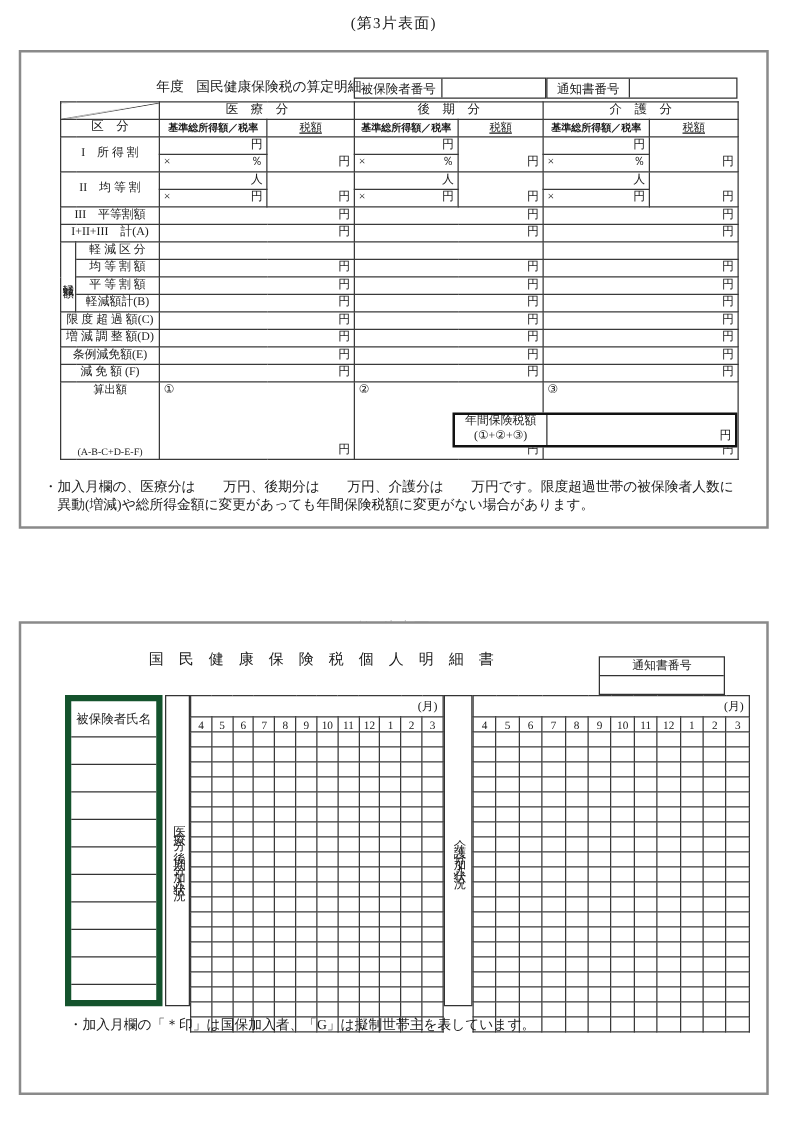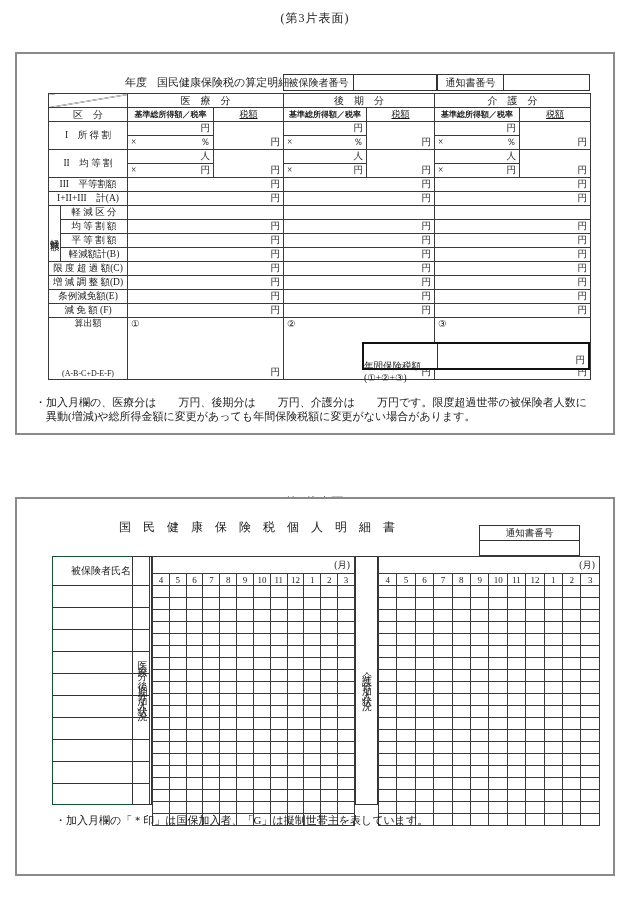--- a/index.html
+++ b/index.html
@@ -1,73 +1,73 @@
 <!DOCTYPE html>
 <html><head>
 <meta charset="utf-8">
 <style>
   html,body{margin:0;padding:0;background:#fff;}
   .page{position:relative;width:630px;height:903px;background:#ffffff;overflow:hidden;
         font-family:"Liberation Serif","DejaVu Serif",serif;color:#1a1a1a;}
   .doc-caption{position:absolute;left:0;width:630px;text-align:center;font-size:12px;letter-spacing:1px;}
   .panel{position:absolute;left:15px;width:596px;background:#fff;border:2px solid #8a8a8a;}
-  .panel1{top:52px;height:379px;}
+  .panel1{top:40px;height:379px;}
   .panel2{top:497px;height:375px;}
 
   
   .p1-head{position:absolute;top:20px;height:17px;line-height:17px;font-size:11px;white-space:nowrap;}
   .head-box{position:absolute;top:20px;height:17px;display:flex;border:1px solid #333;box-sizing:border-box;}
   .hb-label{border-right:1px solid #333;display:flex;align-items:center;justify-content:center;
             font-size:10px;box-sizing:border-box;}
   .hb-value{flex:1;}
 
   
   .calc-table{position:absolute;left:31px;top:39px;border-collapse:collapse;table-layout:fixed;width:542px;}
   .calc-table td{border:1px solid #3a3a3a;padding:0;font-size:9.5px;line-height:1.15;height:13px;
                  overflow:hidden;white-space:nowrap;}
   td.diag{background:linear-gradient(to bottom right,transparent calc(50% - .6px),#3a3a3a 50%,transparent calc(50% + .6px));}
-  td.group-head{text-align:center;font-size:10px;}
+  td.group-head{text-align:center;font-size:10px;font-family:Liberation Mono, monospace;}
   td.base-head{text-align:center;font-size:8px;font-weight:bold;}
   td.tax-head{text-align:center;font-size:9px;text-decoration:underline;}
-  td.kubun{text-align:center;font-size:10px;}
+  td.kubun{text-align:center;font-size:10px;font-family:Liberation Mono, monospace;}
   td.row-label{text-align:center;font-size:9.5px;}
   td.sub-label{text-align:center;font-size:9.5px;}
   td.side-v{writing-mode:vertical-rl;text-orientation:upright;text-align:center;font-size:9px;
             letter-spacing:1px;padding:1px 0;}
   td.unit-r{text-align:right;padding-right:3px;}
   td.flex-lr{}
   .lr{display:flex;justify-content:space-between;padding:0 3px;}
   td.tax-b{vertical-align:bottom;text-align:right;padding:0 3px 1px 0;}
   td.val-r{text-align:right;padding-right:3px;}
   td.calc-cell{position:relative;height:29px;}
   .calc-mark{position:absolute;left:3px;top:1px;font-size:9.5px;}
   .calc-yen{position:absolute;right:3px;bottom:1px;font-size:9.5px;}
   td.calc-label{text-align:center;font-size:9px;line-height:1.3;}
   td.calc-label .l2{font-size:8px;margin-top:39px;}
 
   
   .annual-box{position:absolute;left:345px;top:288px;width:228px;height:28px;border:2px solid #111;
               box-sizing:border-box;display:flex;background:#fff;}
-  .annual-label{width:74px;border-right:1px solid #333;box-sizing:border-box;
-                font-size:9.5px;line-height:1.25;padding-top:17px;}
+  .annual-label{width:74px;border-right:1px solid #333;box-sizing:border-box;text-align:center;
+                font-size:9.5px;line-height:1.25;padding-top:0px;}
   .annual-value{flex:1;position:relative;}
   .annual-value .yen{position:absolute;right:3px;bottom:1px;font-size:9.5px;}
 
   .note{position:absolute;font-size:11px;line-height:14px;white-space:nowrap;}
   .note1{left:18px;top:341px;}
   .note2{left:38px;top:314px;}
 
   
   .p2-title{position:absolute;left:90px;top:20px;width:300px;text-align:center;font-size:12px;white-space:nowrap;}
   .p2-box{position:absolute;left:462px;top:26px;width:101px;height:31px;border:1px solid #333;
           box-sizing:border-box;display:flex;flex-direction:column;}
   .p2-box-label{height:15px;border-bottom:1px solid #333;box-sizing:border-box;text-align:center;
                 font-size:9.5px;line-height:14px;}
   .p2-box-value{flex:1;}
-  .name-col{position:absolute;left:35px;top:57px;width:98px;height:249px;border:1px solid #14532d;
+  .name-col{position:absolute;left:35px;top:57px;width:78px;height:249px;border:5px solid #14532d;
             box-sizing:border-box;}
   .name-head{height:29px;border-bottom:1px solid #333;box-sizing:border-box;display:flex;
              align-items:center;justify-content:center;font-size:10px;}
   .name-row{height:22px;border-bottom:1px solid #333;box-sizing:border-box;}
   .name-row:last-child{border-bottom:none;}
   .vlabel{position:absolute;top:57px;height:249px;border:1px solid #333;box-sizing:border-box;
           writing-mode:vertical-rl;text-orientation:upright;display:flex;align-items:center;
           justify-content:center;font-size:10px;letter-spacing:5px;}
   .vlabel1{left:115px;width:20px;}
   .vlabel2{left:338px;width:23px;}

